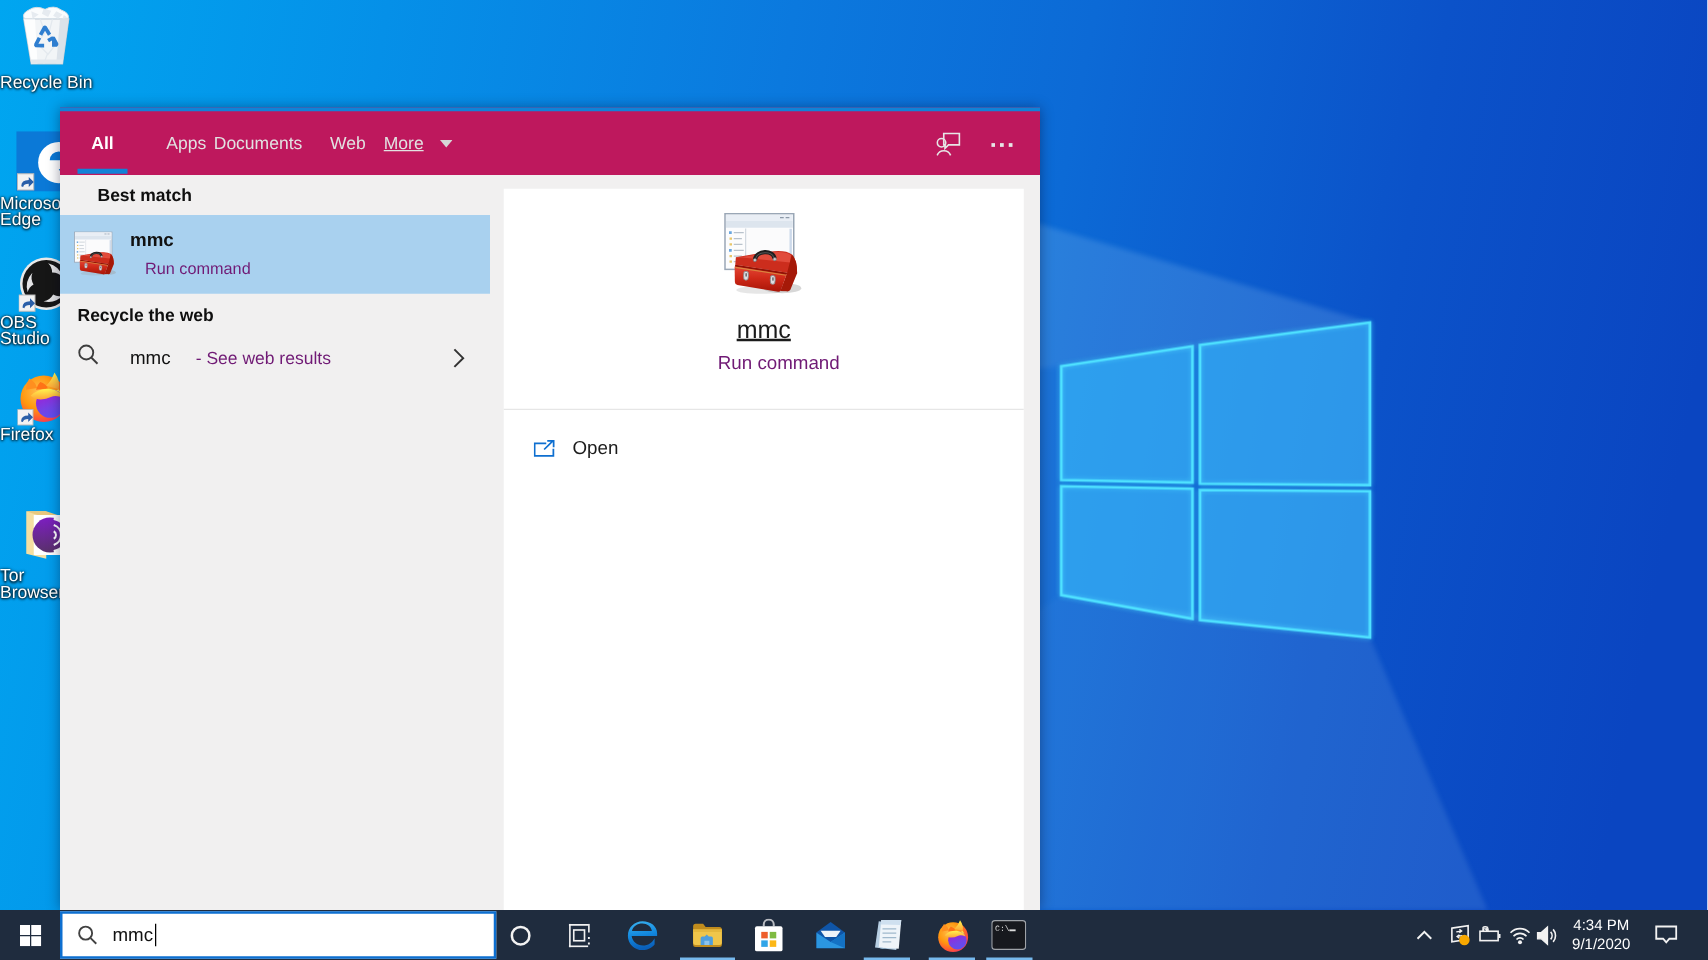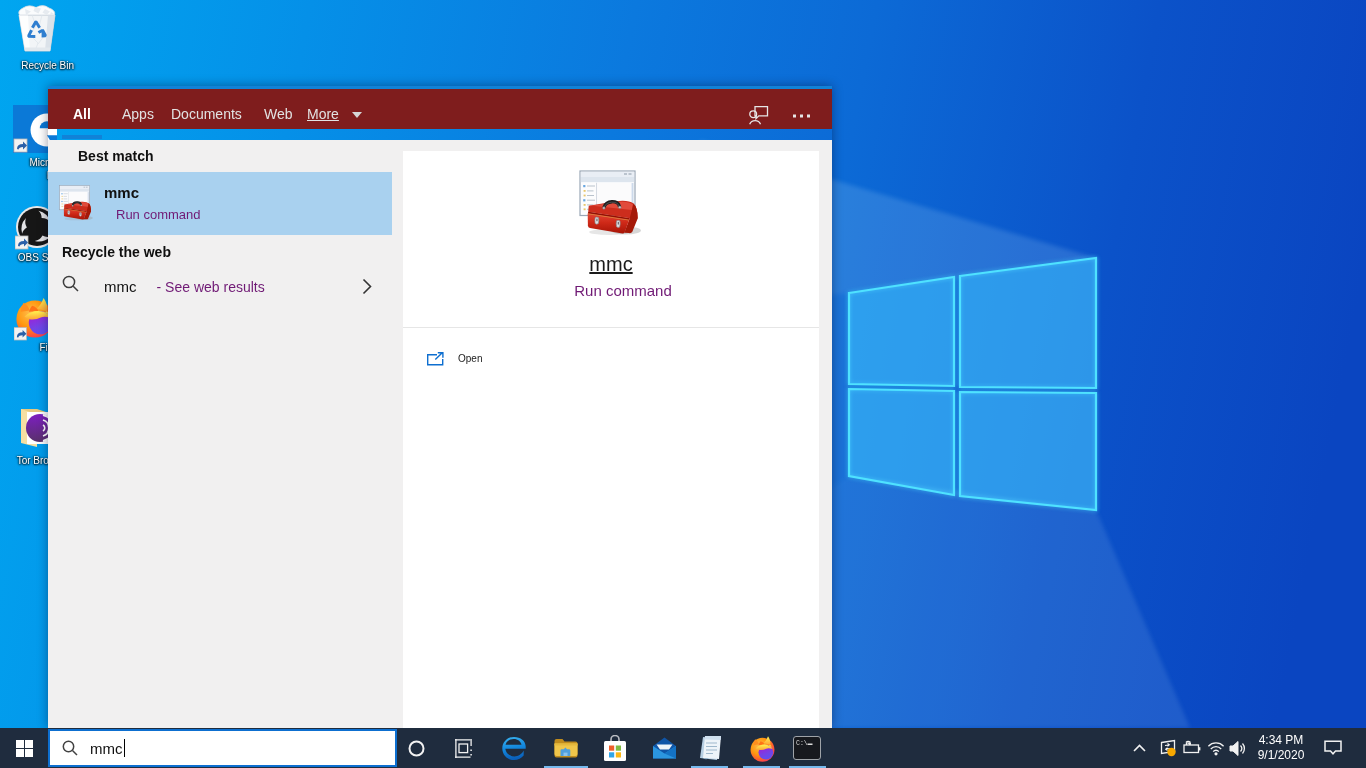--- a/index.html
+++ b/index.html
@@ -1,34 +1,34 @@
 <!DOCTYPE html>
 <html><head>
 <meta charset="utf-8">
 <style>
   * { margin:0; padding:0; box-sizing:border-box; }
   html,body { width:1366px; height:768px; overflow:hidden; }
   body { font-family:"Liberation Sans", sans-serif; }
   #root { position:relative; width:1366px; height:768px; overflow:hidden; }
   .abs { position:absolute; }
   
-  .dlabel { position:absolute; color:#fff; font-size:10px; text-align:right;
+  .dlabel { position:absolute; color:#fff; font-size:14px; text-align:left;
     text-shadow:0 1px 2px rgba(0,0,0,.95), 1px 0 2px rgba(0,0,0,.55), -1px 0 2px rgba(0,0,0,.55); line-height:13px; }
   
   #panel { position:absolute; left:48px; top:86px; width:784px; height:642px; box-shadow:0 0 10px rgba(0,0,30,.4); }
-  #phead { position:absolute; left:0; top:0; width:784px; height:43px; background:#7f1d1d; border-top:3px solid #1182d7; }
+  #phead { position:absolute; left:0; top:0; width:784px; height:54px; background:#be185d; border-top:3px solid #1182d7; }
   .tab { position:absolute; top:0; height:51px; line-height:51px; color:#e2e2e2; font-size:14px; }
   #tab-all { color:#fff; font-weight:bold; }
   #tab-underline { position:absolute; left:14px; top:46px; width:40px; height:4px; background:#1182d7; }
   #pbody { position:absolute; left:0; top:54px; width:784px; height:588px; background:#f1f0f0; }
   #bluerow { position:absolute; left:0; top:32px; width:344px; height:63px; background:#a9d1ef; }
   .h-sec { position:absolute; color:#0f0f0f; font-size:14px; font-weight:bold; }
   #rightcard { position:absolute; left:355px; top:11px; width:416px; height:577px; background:#fff; }
   .gray { color:#701a75;margin-left:12px; }
-  .action-row { position:absolute; left:24px; height:32px; display:flex; align-items:center; font-size:10px; color:#1b1b1b; }
+  .action-row { position:absolute; left:24px; height:32px; display:flex; align-items:center; font-size:15px; color:#1b1b1b; }
   .action-row svg { margin-right:14px; }
   
   #taskbar { position:absolute; left:0; top:728px; width:1366px; height:40px; background:#1f2c3e; }
   #tsearch { position:absolute; left:48px; top:1px; width:349px; height:38px; background:#fff; border:2px solid #0d6fd0; display:flex; align-items:center; }
   .tray-ico { position:absolute; top:0; height:40px; display:flex; align-items:center; justify-content:center; }
   .underln { position:absolute; top:38px; height:2px; background:#76b9ed; }
   #clock { position:absolute; left:1248px; top:0; width:66px; height:40px; color:#fff; font-size:12px; text-align:center; line-height:15px; padding-top:5px; }
 </style>
 </head>
 <body>
@@ -144,21 +144,21 @@
       <path d="M24 10 a13.2 13.2 0 0 1 0 26" stroke-width="2"></path>
       <path d="M24 15 a8.4 8.4 0 0 1 0 16" stroke-width="1.8"></path>
       <path d="M24 20 a3.4 3.4 0 0 1 0 6" stroke-width="1.6"></path>
     </g>
   </svg>
   <div class="dlabel" style="left:0px;top:454px;width:70px;">Tor Browser</div>
 
   <div id="panel">
     <div id="phead">
       <div class="tab" id="tab-all" style="left:25px;">All</div>
-      <div class="tab" style="left:74px;text-align:right;">Apps</div>
+      <div class="tab" style="left:85px;text-align:right;">Apps</div>
       <div class="tab" style="left:123px;">Documents</div>
       <div class="tab" style="left:216px;">Web</div>
       <div class="tab" style="left:259px;text-decoration:underline;">More</div>
       <svg class="abs" style="left:304px;top:22px" width="10" height="8" viewBox="0 0 10 8">
           <polygon points="0,1 10,1 5,7" fill="#d6d6d6"></polygon>
         </svg>
       <div id="tab-underline"></div>
       <svg class="abs" style="left:701px;top:17px" width="20" height="19" viewBox="0 0 20 19" fill="none" stroke="#e6e6e6" stroke-width="1.3">
         <path d="M6 0.7 H18.5 V9.9 H9.8 L7 12.7 V9.9 H6 Z"></path>
         <circle cx="4.2" cy="8.2" r="3.4"></circle>

